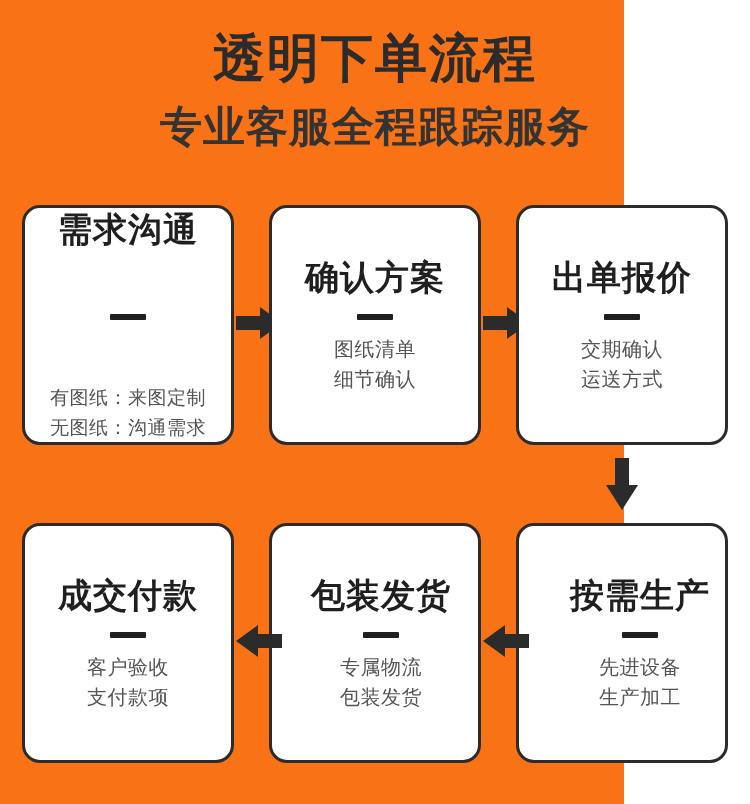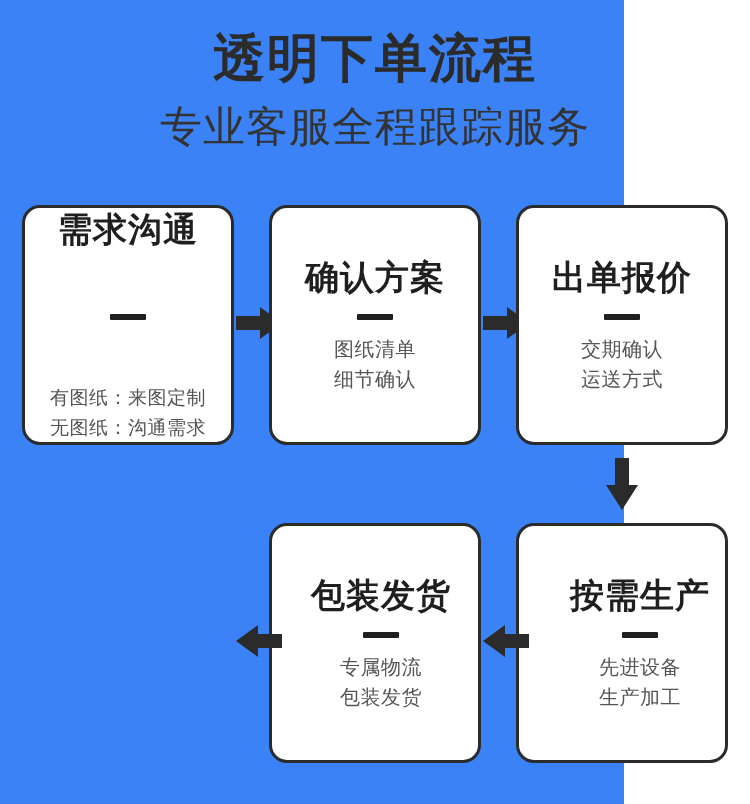--- a/index.html
+++ b/index.html
@@ -10,21 +10,21 @@
     height: 804px;
     background: #ffffff;
     font-family: "DejaVu Sans", "Liberation Sans", sans-serif;
     overflow: hidden;
   }
 
   .page {
     position: relative;
     width: 624px;
     height: 804px;
-    background: #3b82f6;
+    background: #f97316;
   }
 
   
   .header {
     position: absolute;
     top: 0;
     left: 0;
     width: 750px;
     height: 190px;
     text-align: center;
@@ -42,21 +42,21 @@
     letter-spacing: 2px;
   }
 
   .subtitle {
     position: absolute;
     top: 101px;
     left: 0;
     width: 750px;
     font-size: 42px;
     line-height: 52px;
-    font-weight: 400;
+    font-weight: 700;
     color: #333333;
     letter-spacing: 1px;
     text-align: center;
   }
 
   
   .card {
     position: absolute;
     width: 212px;
     height: 240px;
@@ -206,14 +206,22 @@
       <div class="card-line">包装发货</div>
     </div>
   </div>
 
   <div class="arrow" id="arrow-5">
     <svg width="46" height="36" viewBox="0 0 46 36" aria-hidden="true">
       <polygon points="46,11 22,11 22,2 0,18 22,34 22,25 46,25" fill="#2b2b2b"></polygon>
     </svg>
   </div>
 
+  <div class="card" id="card-6">
+    <div class="card-title">成交付款</div>
+    <div class="card-divider"></div>
+    <div class="card-lines">
+      <div class="card-line">客户验收</div>
+      <div class="card-line">支付款项</div>
+    </div>
+  </div>
 
 </div>
 
 </body></html>

